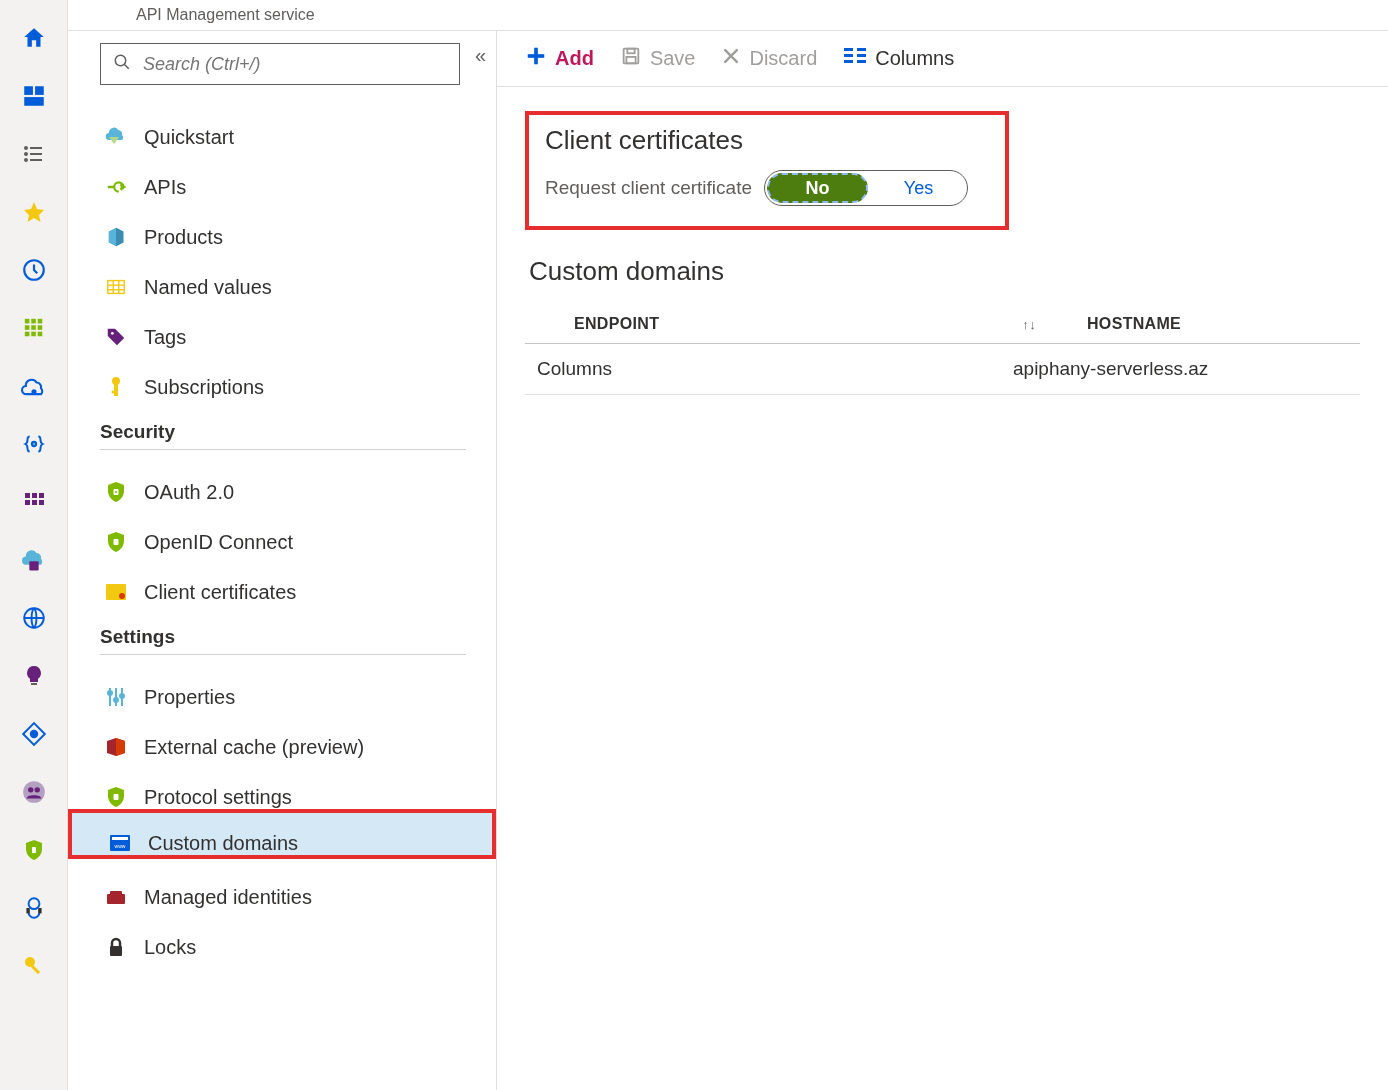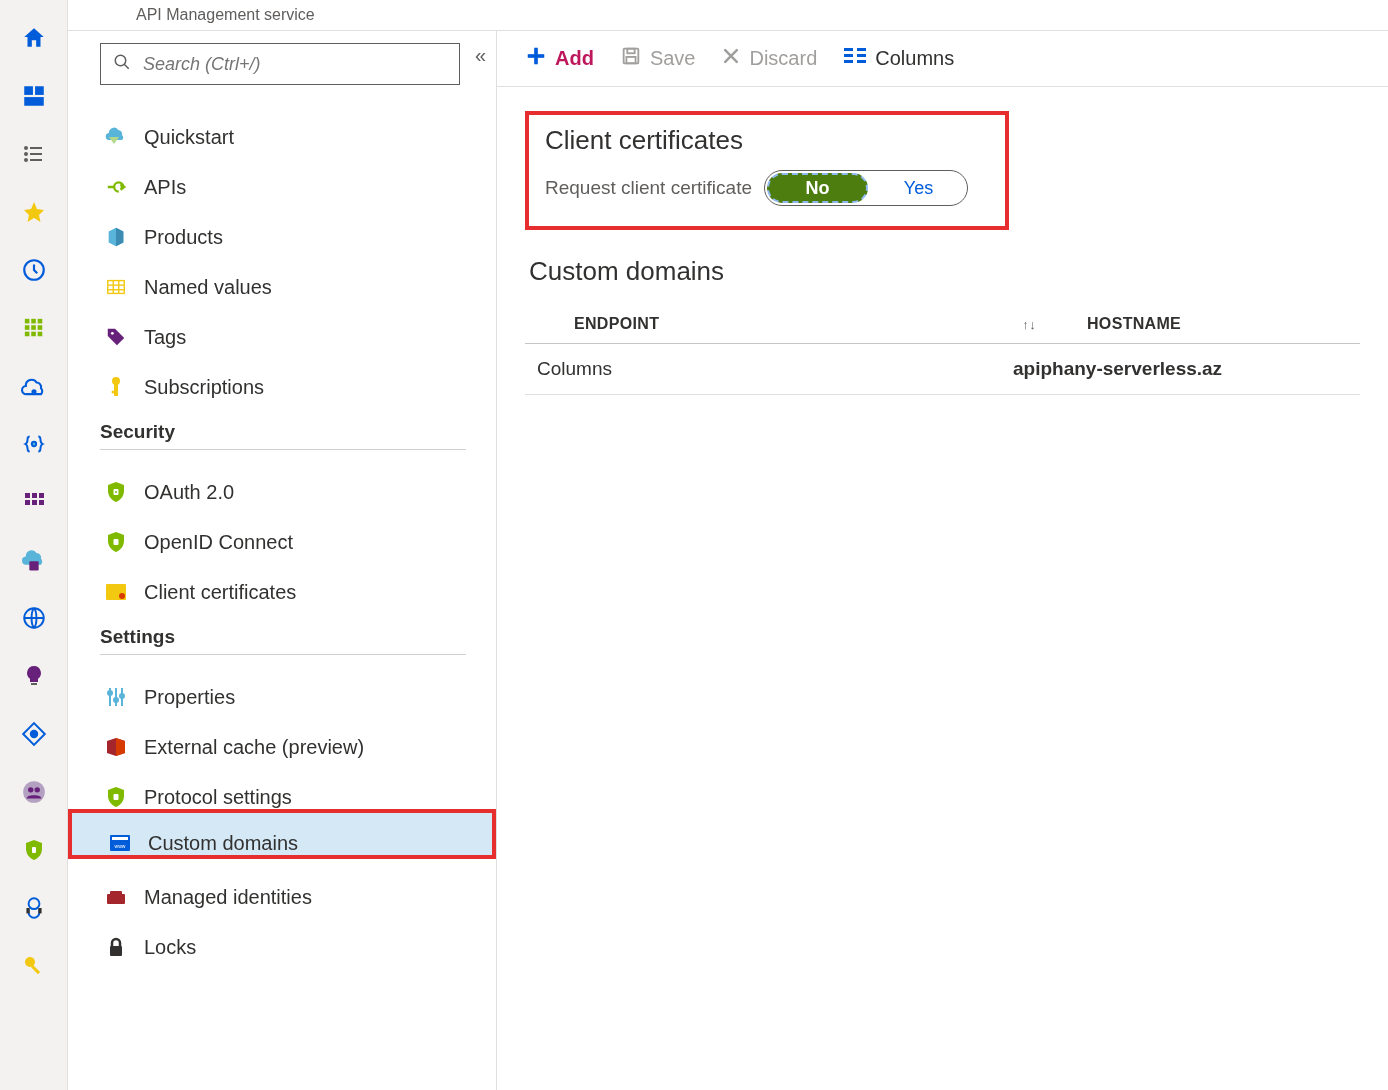--- a/index.html
+++ b/index.html
@@ -230,21 +230,21 @@
     }
     .table-header .col {
       font-size: 16px;
       font-weight: 700;
       letter-spacing: 0.02em;
       color: #323130;
       margin-left: 37px;
     }
     .col-endpoint { flex: 0 0 476px; display:flex; align-items:center; gap:8px;}
     .sort-arrow { color:#605e5c; font-size:13px; margin-left:auto; margin-right:14px;}
-    .col-hostname { flex: 1; font-weight: bold; }
+    .col-hostname { flex: 1; }
     .table-row {
       display: flex;
       padding: 14px 12px;
       border-bottom: 1px solid #e1dfdd;
       font-size: 19px;
       color: #323130;
     }
   </style>
 </head>
 <body>

